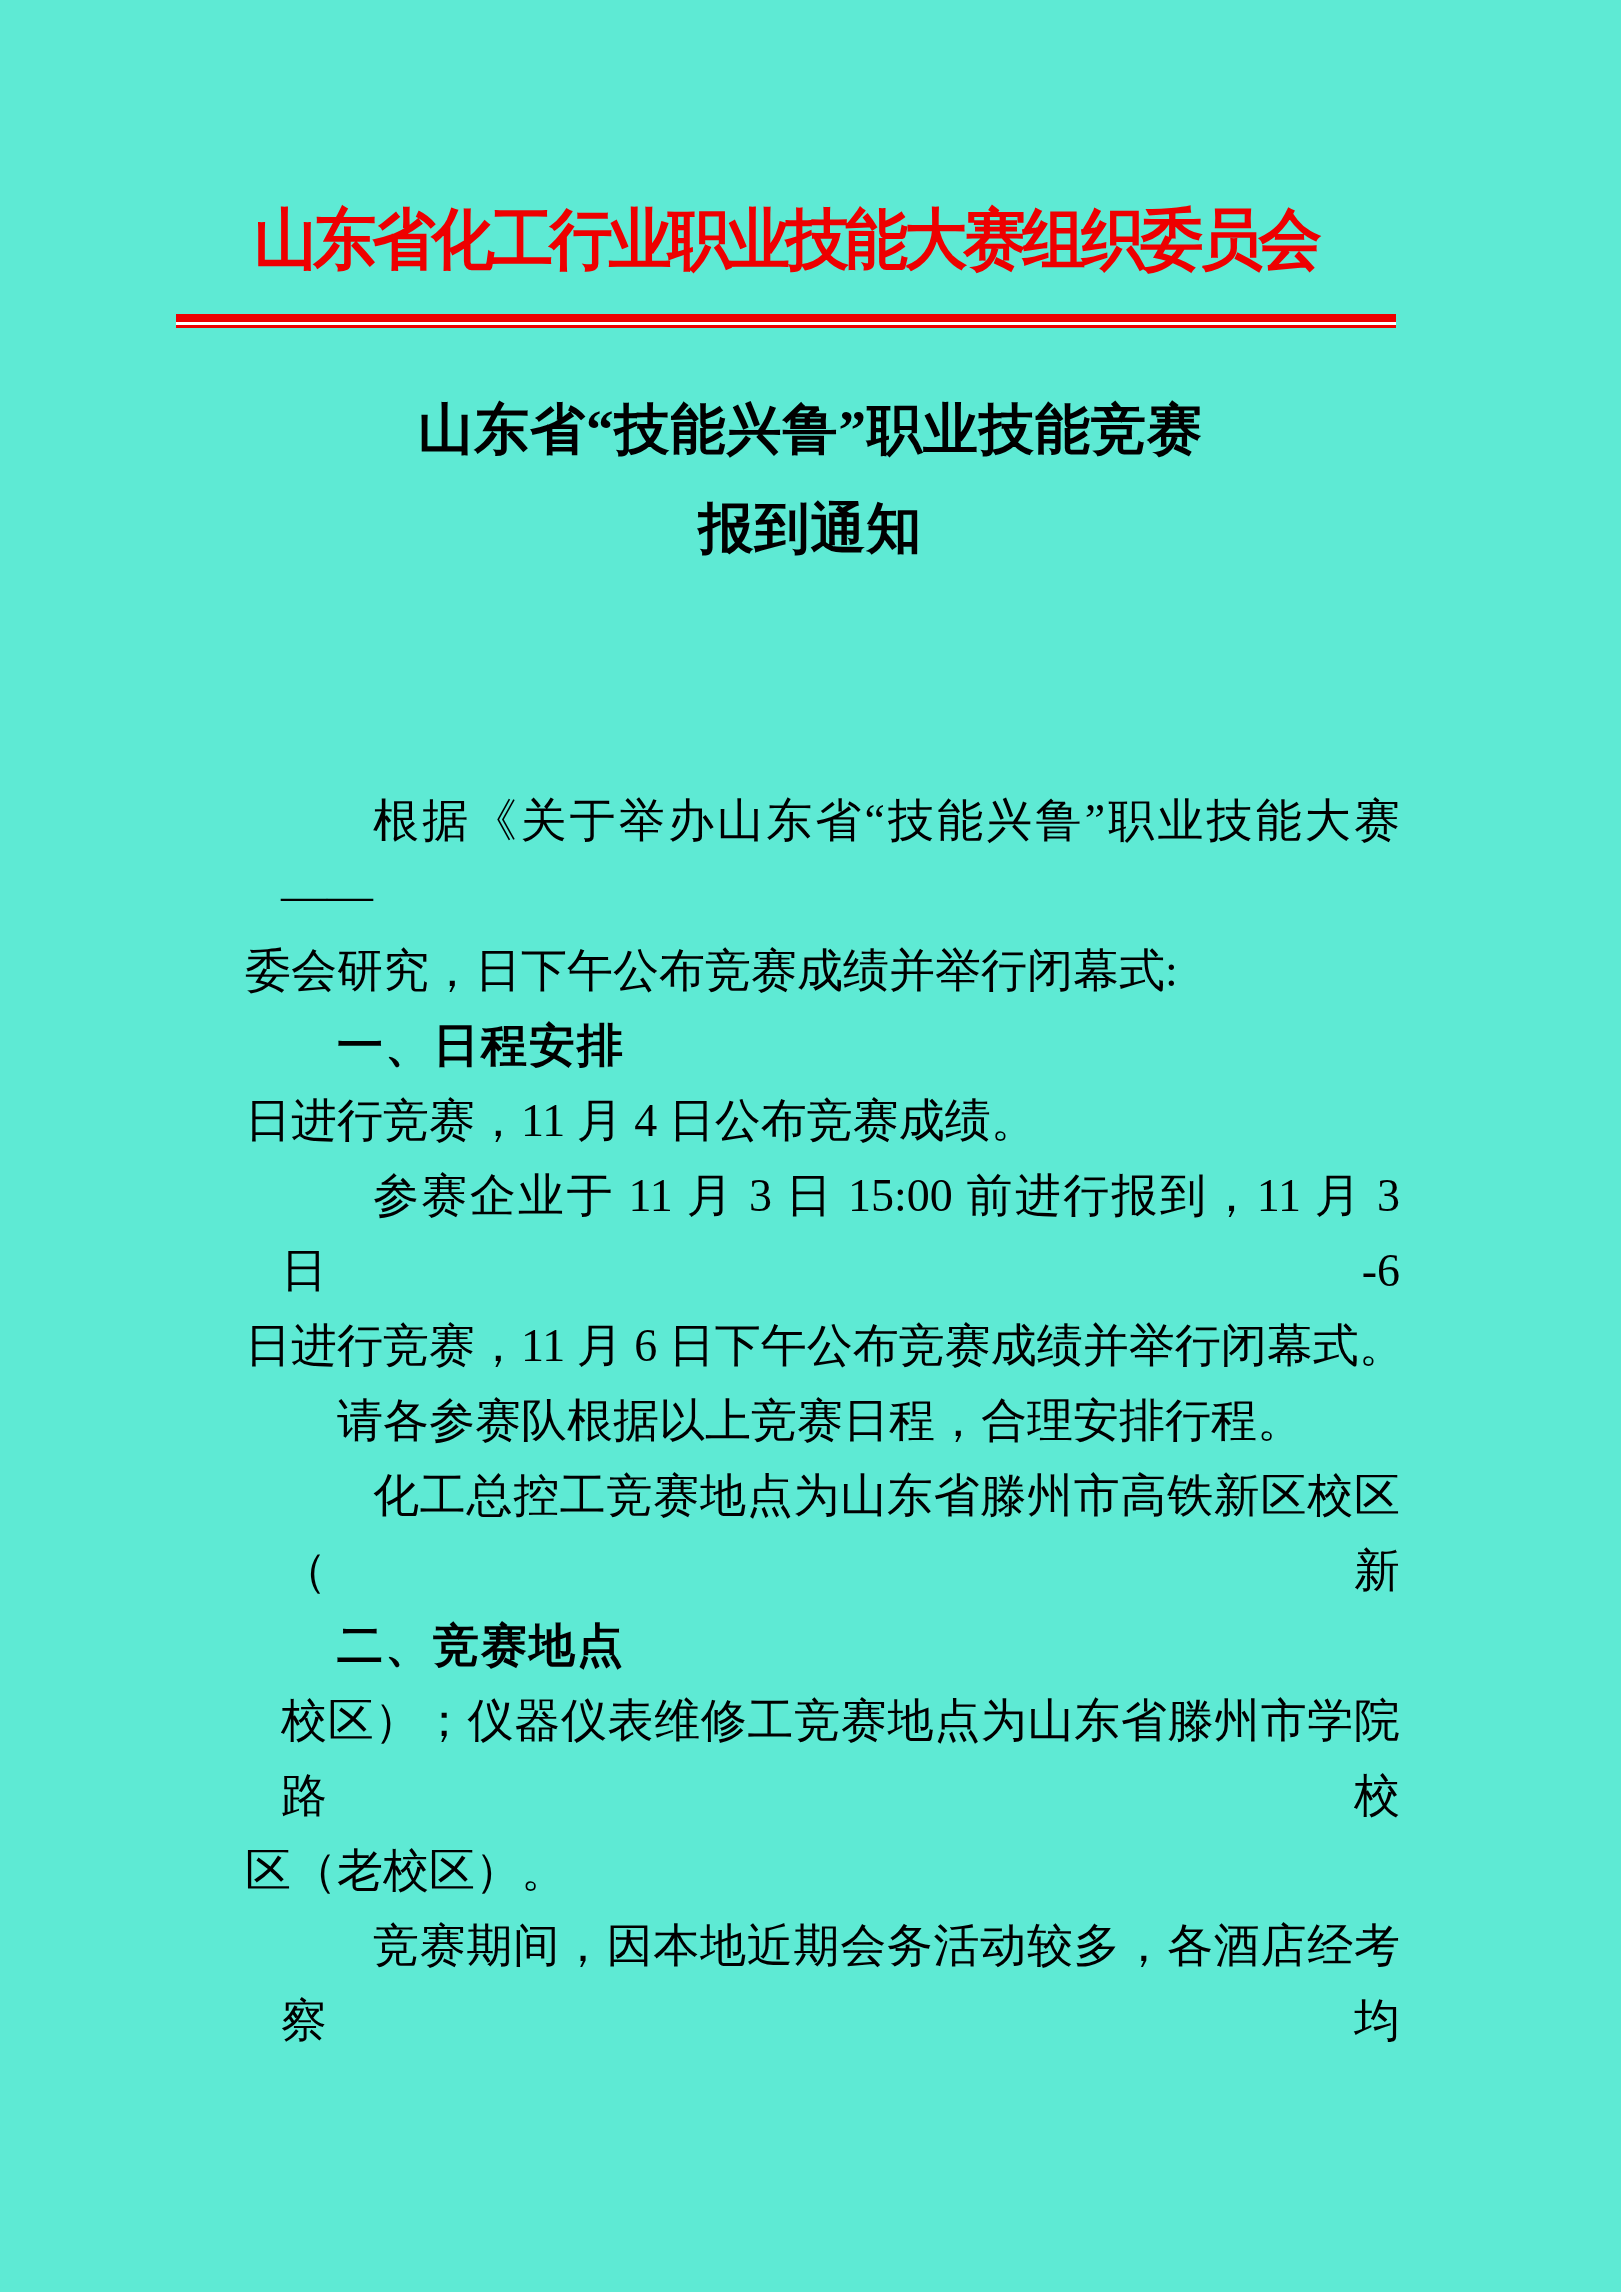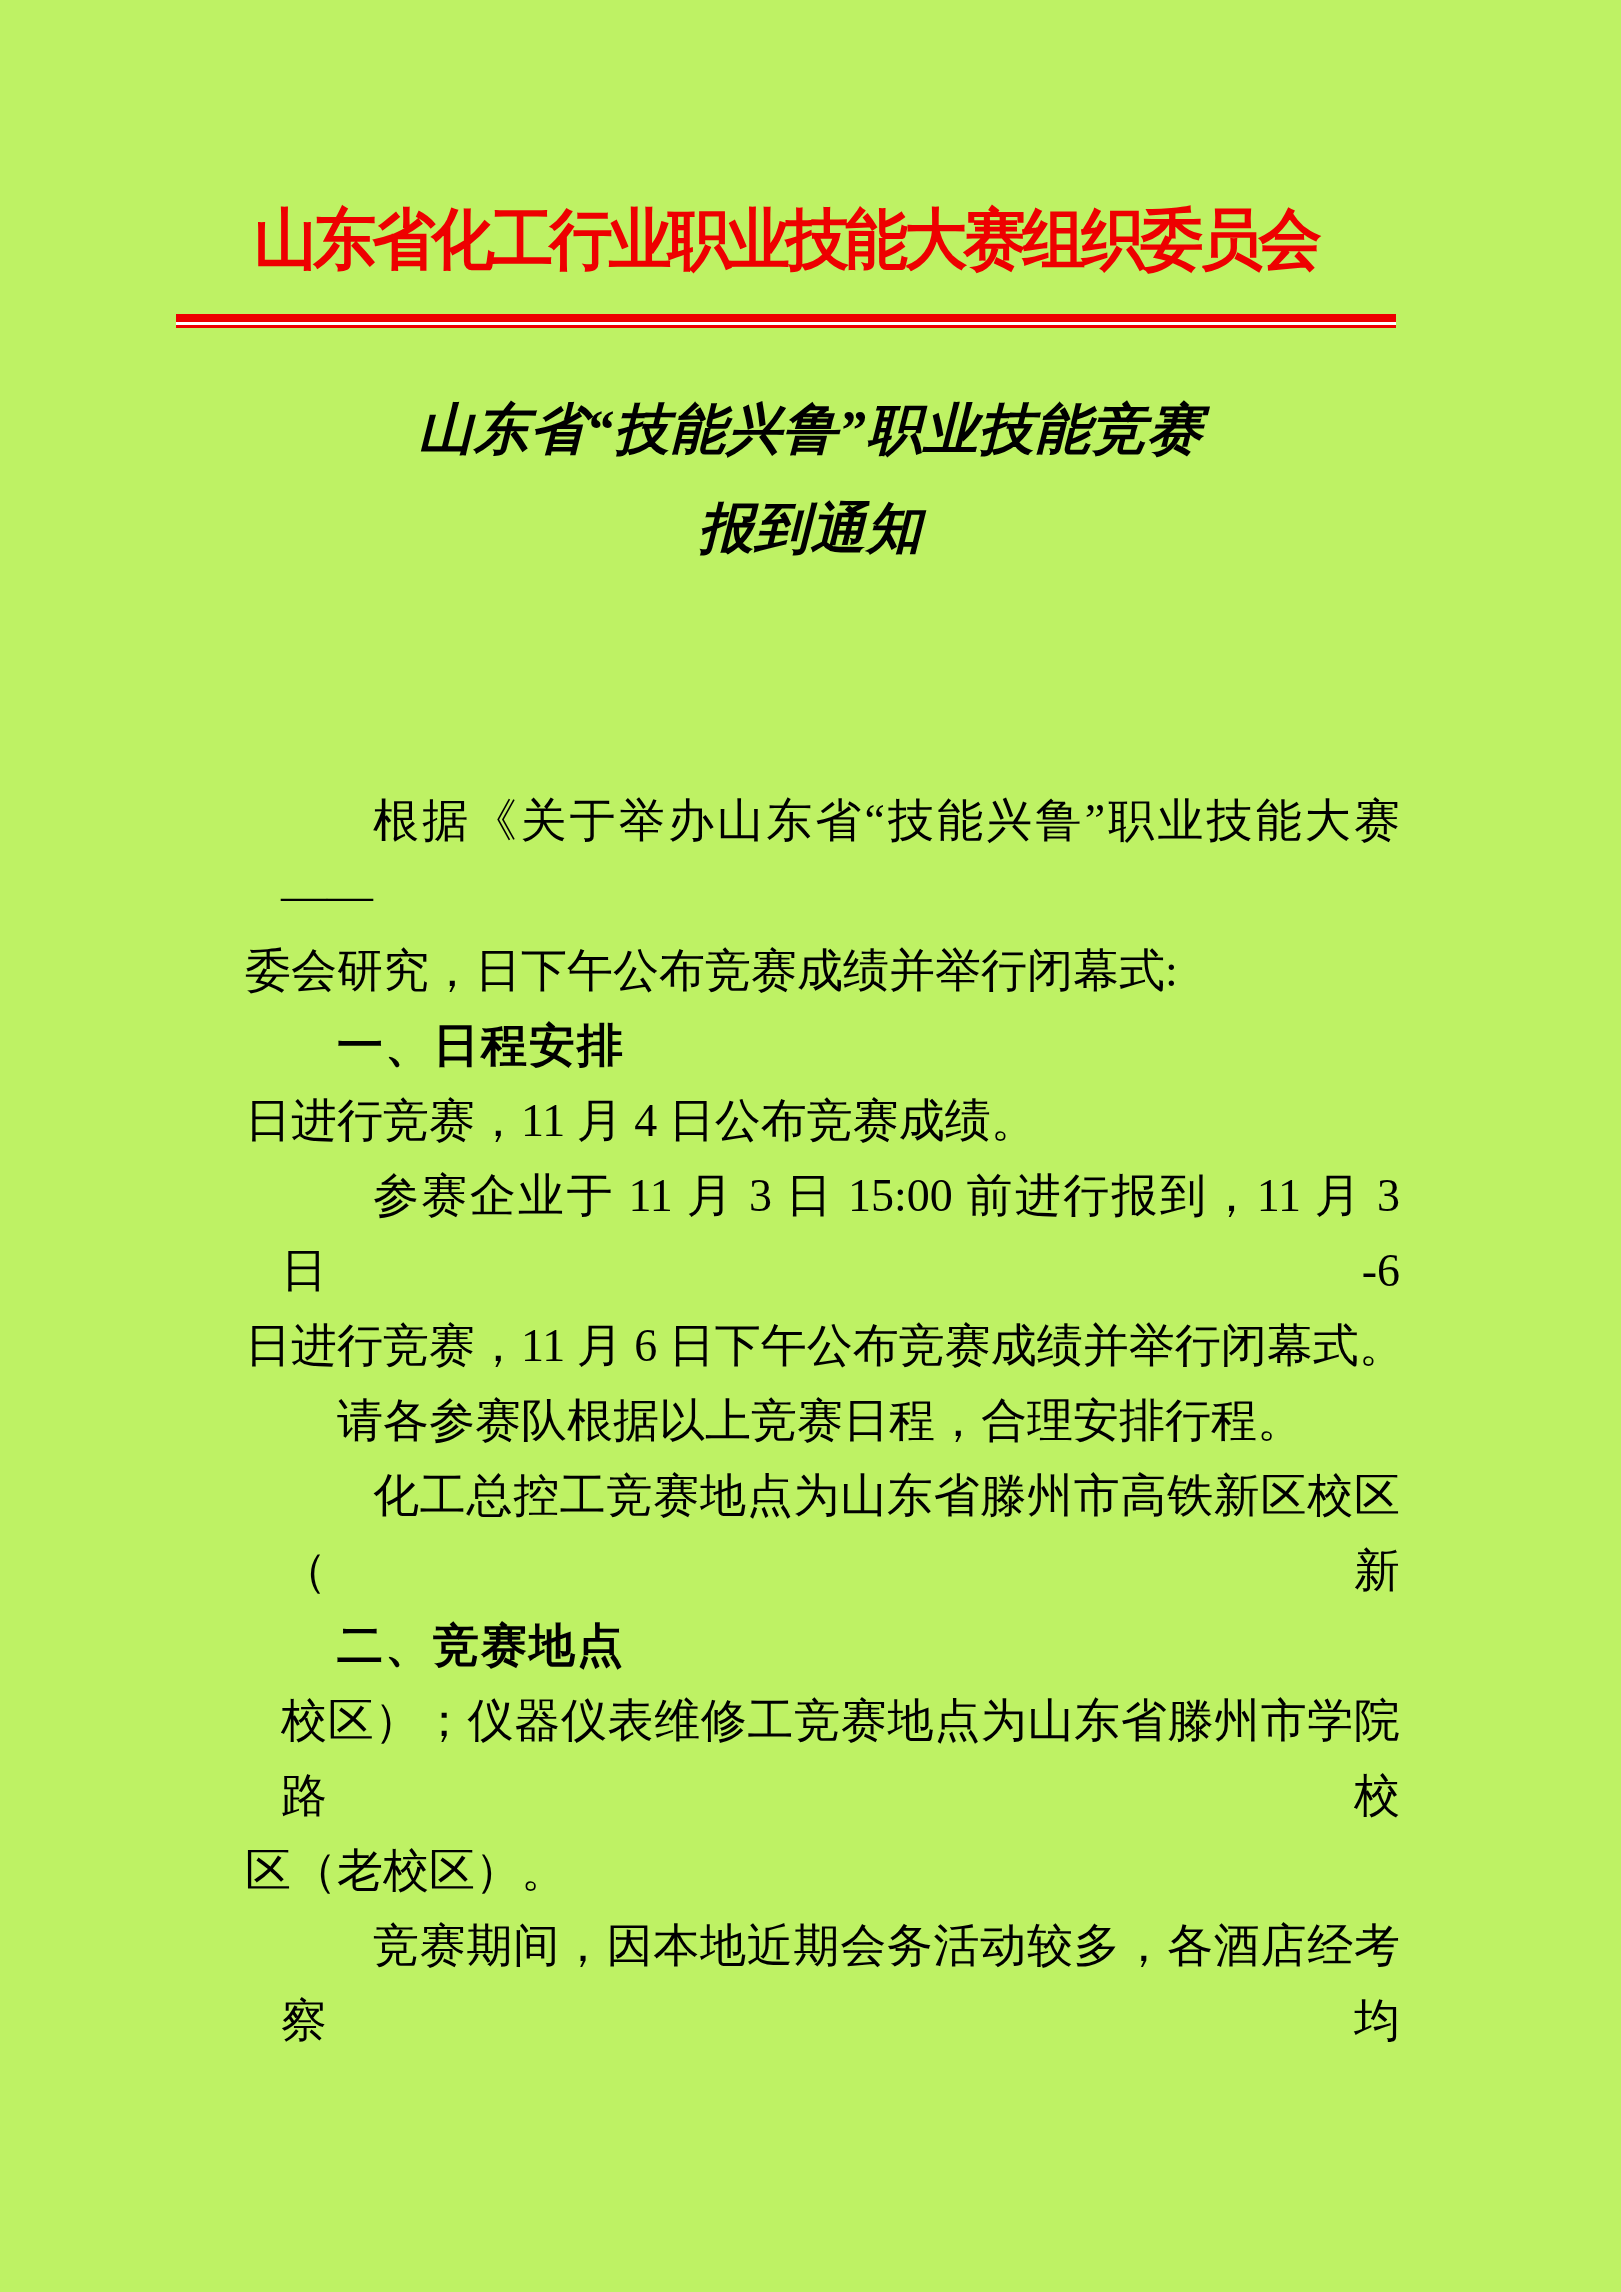--- a/index.html
+++ b/index.html
@@ -2,21 +2,21 @@
 <html style="--red: #ee0000; --ink: #000000;"><head>
 <meta charset="utf-8">
 <style>
   :root { --red: #ee0000; --ink: #000000; }
   * { margin: 0; padding: 0; box-sizing: border-box; }
   html, body { background: #ffffff; }
   .page {
     position: relative;
     width: 1621px;
     height: 2293px;
-    background: #bef264;
+    background: #5eead4;
     overflow: hidden;
     font-family: "Liberation Serif", "DejaVu Serif", serif;
     color: var(--ink);
   }
 
   
   .org-header {
     position: absolute;
     left: 176px;
     top: 204px;
@@ -51,21 +51,21 @@
     top: 380px;
     width: 1621px;
     text-align: center;
     font-size: 55px;
     font-weight: bold;
     line-height: 99px;
     color: #000000;
     letter-spacing: 1px;
     font-family: "Liberation Serif", "DejaVu Serif", serif;
   }
-  .doc-title .t-line { white-space: nowrap; font-style: italic; }
+  .doc-title .t-line { white-space: nowrap; }
 
   
   .doc-body {
     position: absolute;
     left: 245px;
     top: 783px;
     width: 1155px;
     font-size: 46px;
     line-height: 75px;
     color: #000000;

